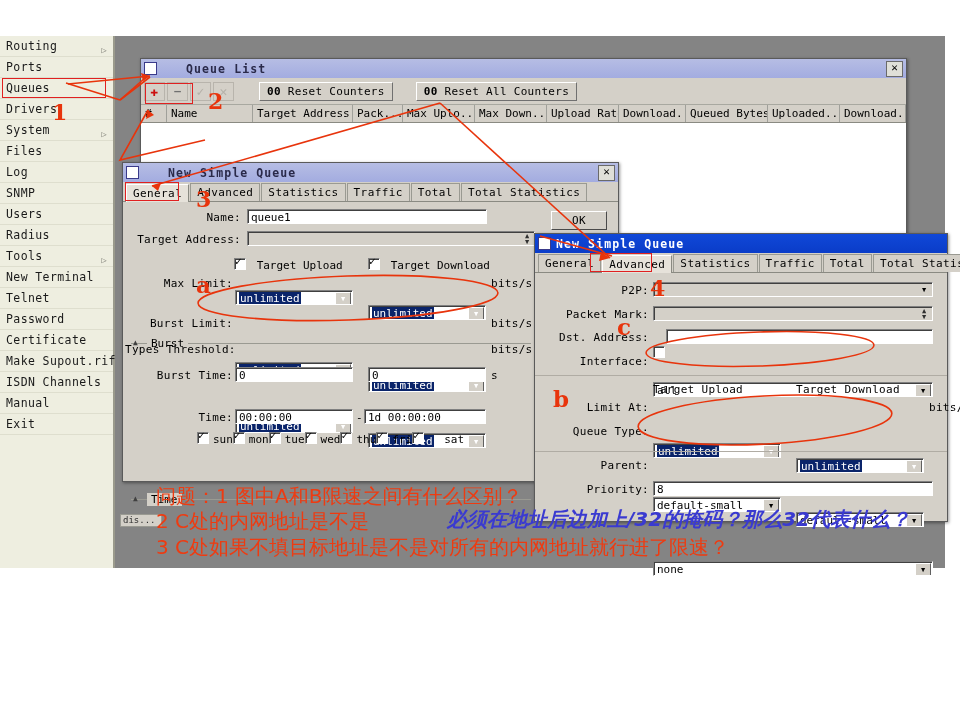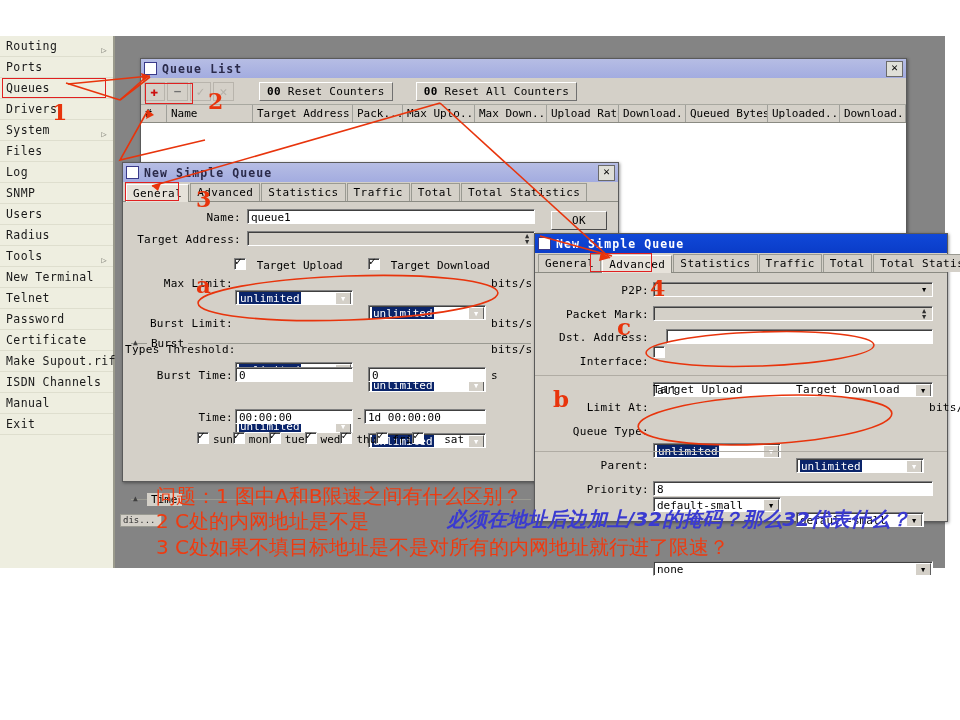--- a/index.html
+++ b/index.html
@@ -20,21 +20,21 @@
   .mi{height:20px;line-height:20px;padding-left:6px;position:relative;
       border-bottom:1px solid #dedece;font-size:11.5px;letter-spacing:.4px;
       color:#1a1a1a;white-space:nowrap;}
   .mi .arw{position:absolute;right:6px;top:4px;color:#8a8a80;font-size:9px;}
   #sel-box{left:2px;top:0;width:104px;height:20px;border:1.6px solid #e02020;
            box-sizing:border-box;}
 
   
   .win{background:#d4d0c8;border:1px solid #5a5a5a;box-shadow:1px 1px 3px rgba(0,0,0,.4);}
   .tbar{height:19px;display:flex;align-items:center;padding:0 3px;}
-  .tbar.inactive{background:linear-gradient(to bottom,#b6bde4,#a3ace0);}
+  .tbar.inactive{background:linear-gradient(to bottom,#b6bde4,#a3ace0);gap:24px;}
   .tbar.active{background:linear-gradient(to bottom,#1048d8,#0a3cc8);}
   .tbar .ticon{width:11px;height:11px;background:#fff;border:1px solid #3a3a8a;margin-right:5px;flex:none;}
   .tbar .ttl{font-size:11.5px;font-weight:bold;letter-spacing:1.1px;}
   .tbar.inactive .ttl{color:#2a2a4a;}
   .tbar.active .ttl{color:#ffffff;}
   .tbar .xbtn{margin-left:auto;width:15px;height:14px;background:#dfdfd8;
      border:1px solid #6a6a6a;color:#000;font-size:11px;font-weight:bold;
      line-height:12px;text-align:center;cursor:pointer;}
 
   
@@ -191,21 +191,21 @@
         <div class="tab"><span>Traffic</span></div>
         <div class="tab"><span>Total</span></div>
         <div class="tab"><span>Total Statistics</span></div>
       </div>
     <div class="abs" id="gen-redbox"></div>
   </div>
 
   <div style="position:relative;height:278px;background:#d4d0c8;">
 
     <div class="abs lbl" style="left:18px;top:9px;width:100px;">Name:</div>
-    <div class="abs fld" style="left:124px;top:7px;width:288px;">queue1</div>
+    <div class="abs fld" style="left:124px;top:7px;width:240px;">queue1</div>
 
     <div class="abs lbl" style="left:10px;top:31px;width:108px;">Target Address:</div>
     <div class="abs fld dis combo" style="left:124px;top:29px;width:288px;">
       <span></span>
       <span class="spin">▲<br>▼</span>
     </div>
 
     <div class="abs" style="left:111px;top:56px;">
       <span class="cbx chk"></span>
       <span style="margin-left:4px;">Target Upload</span>

